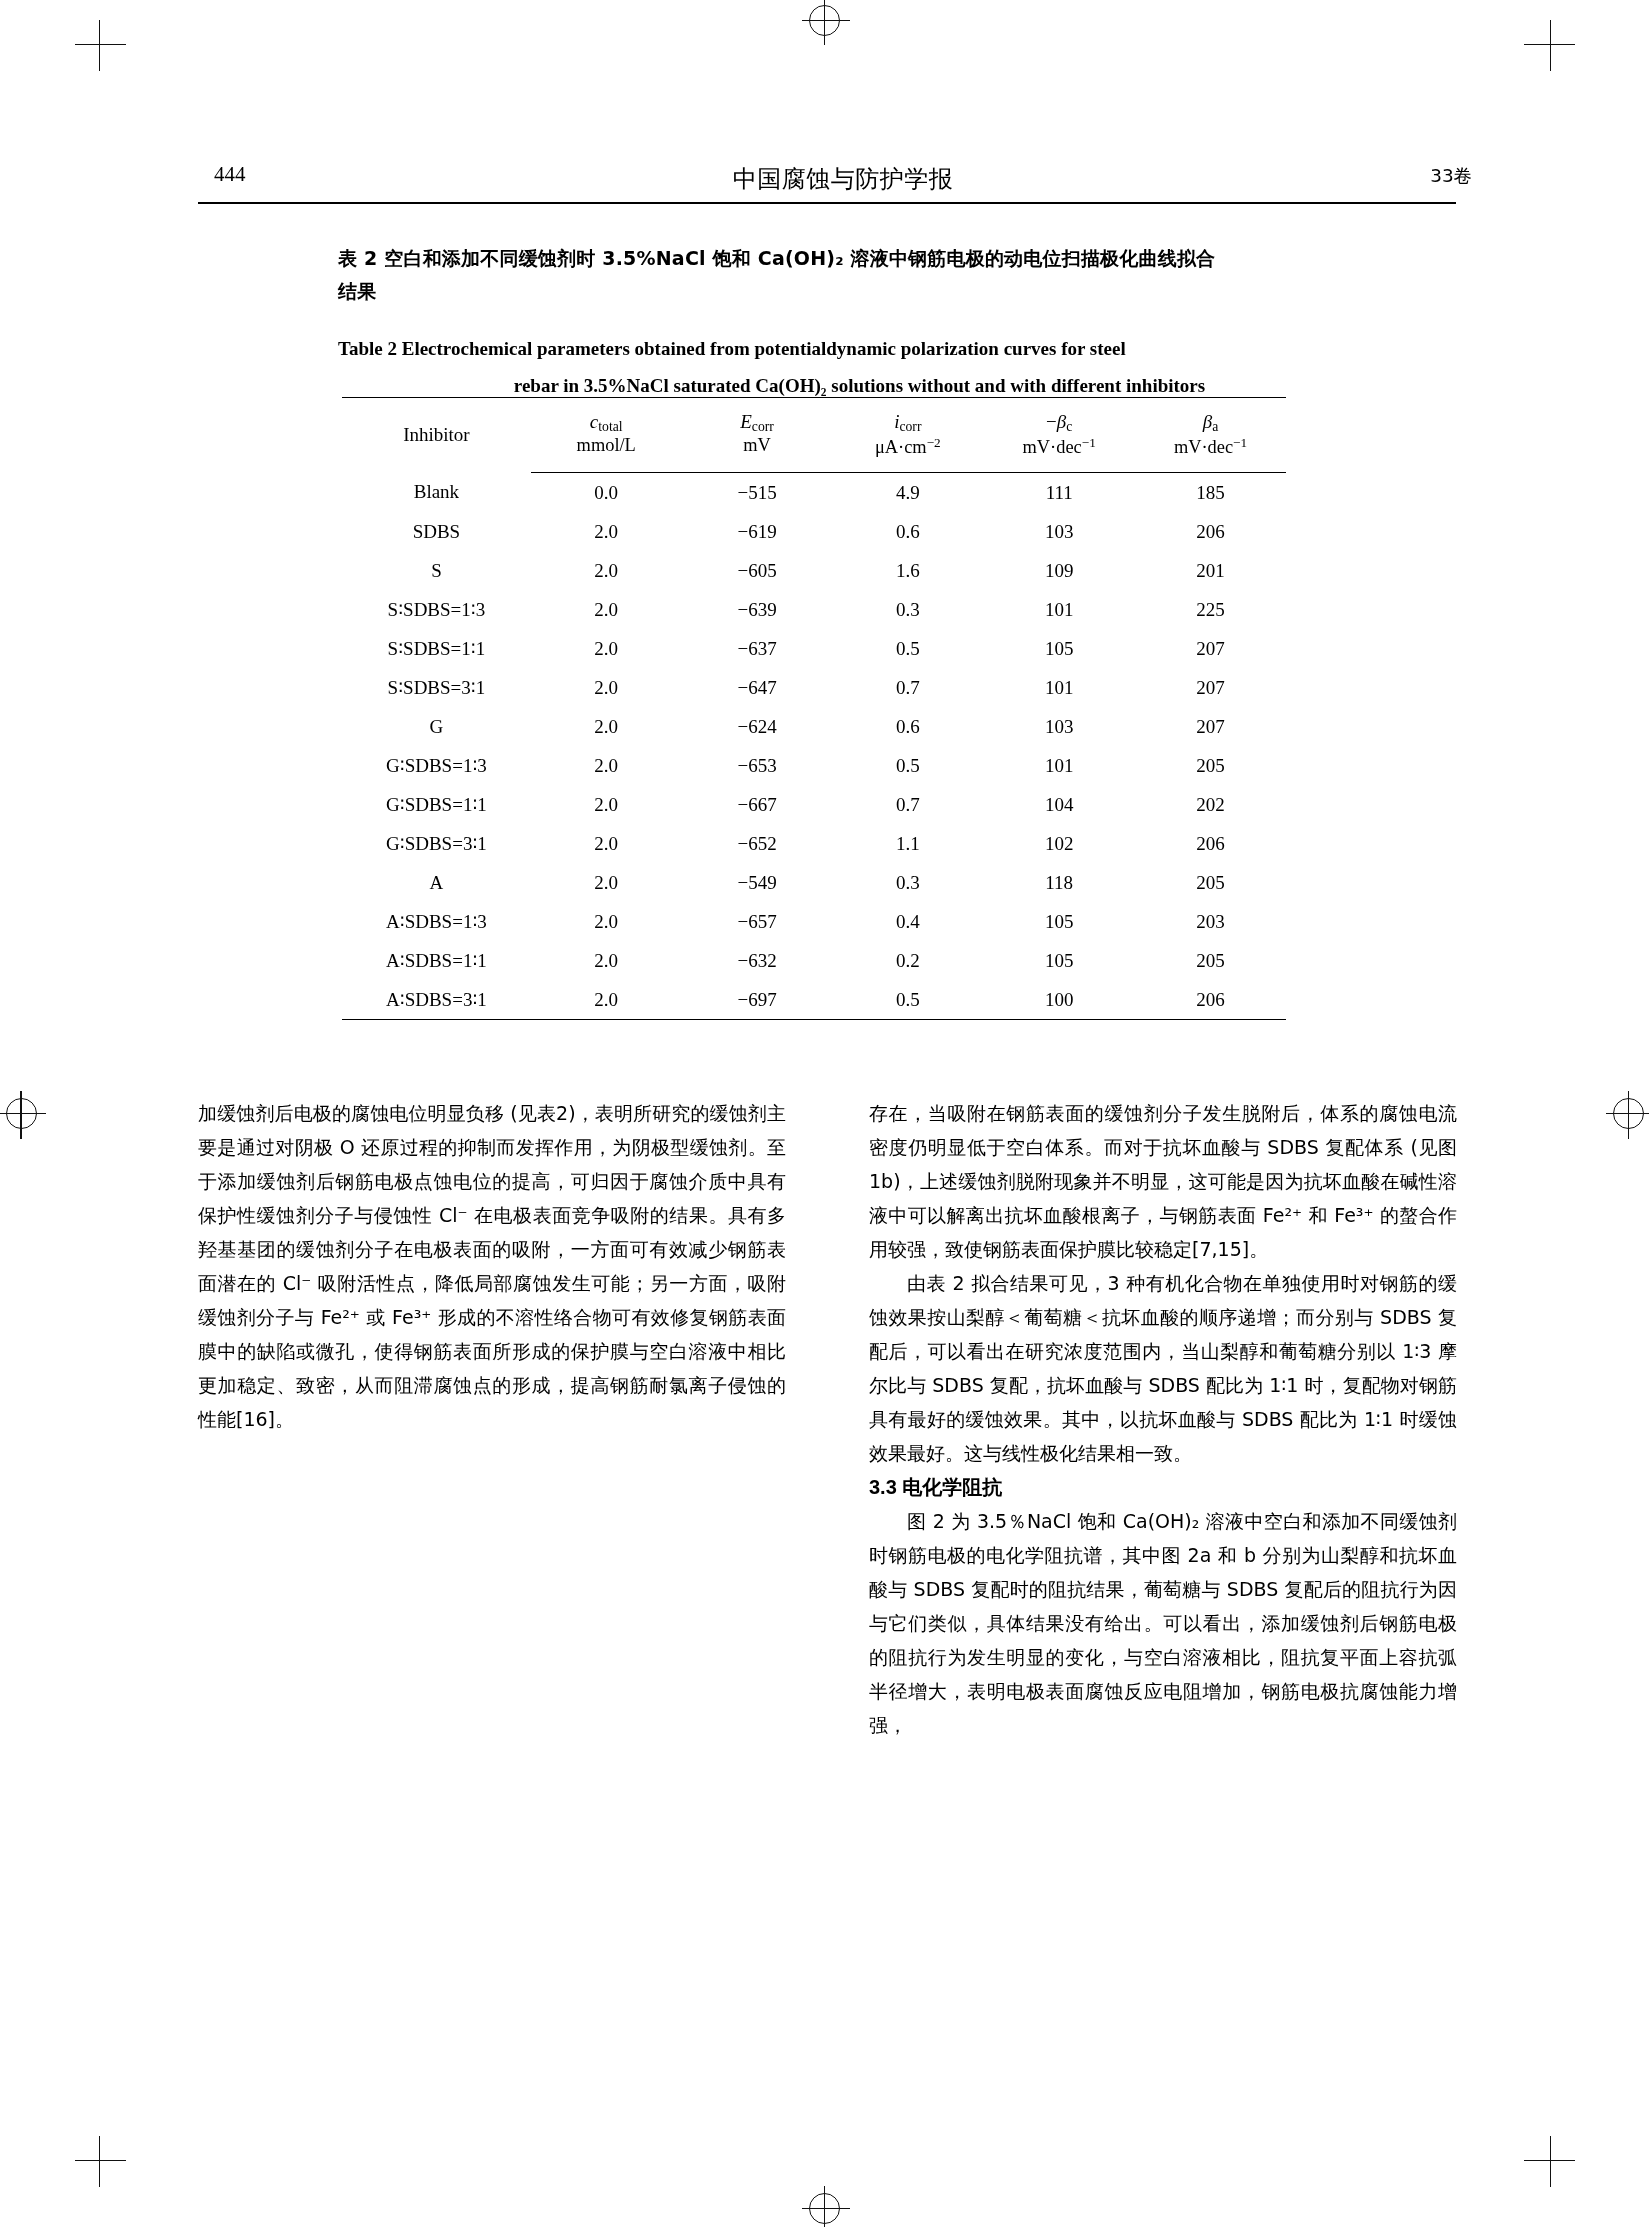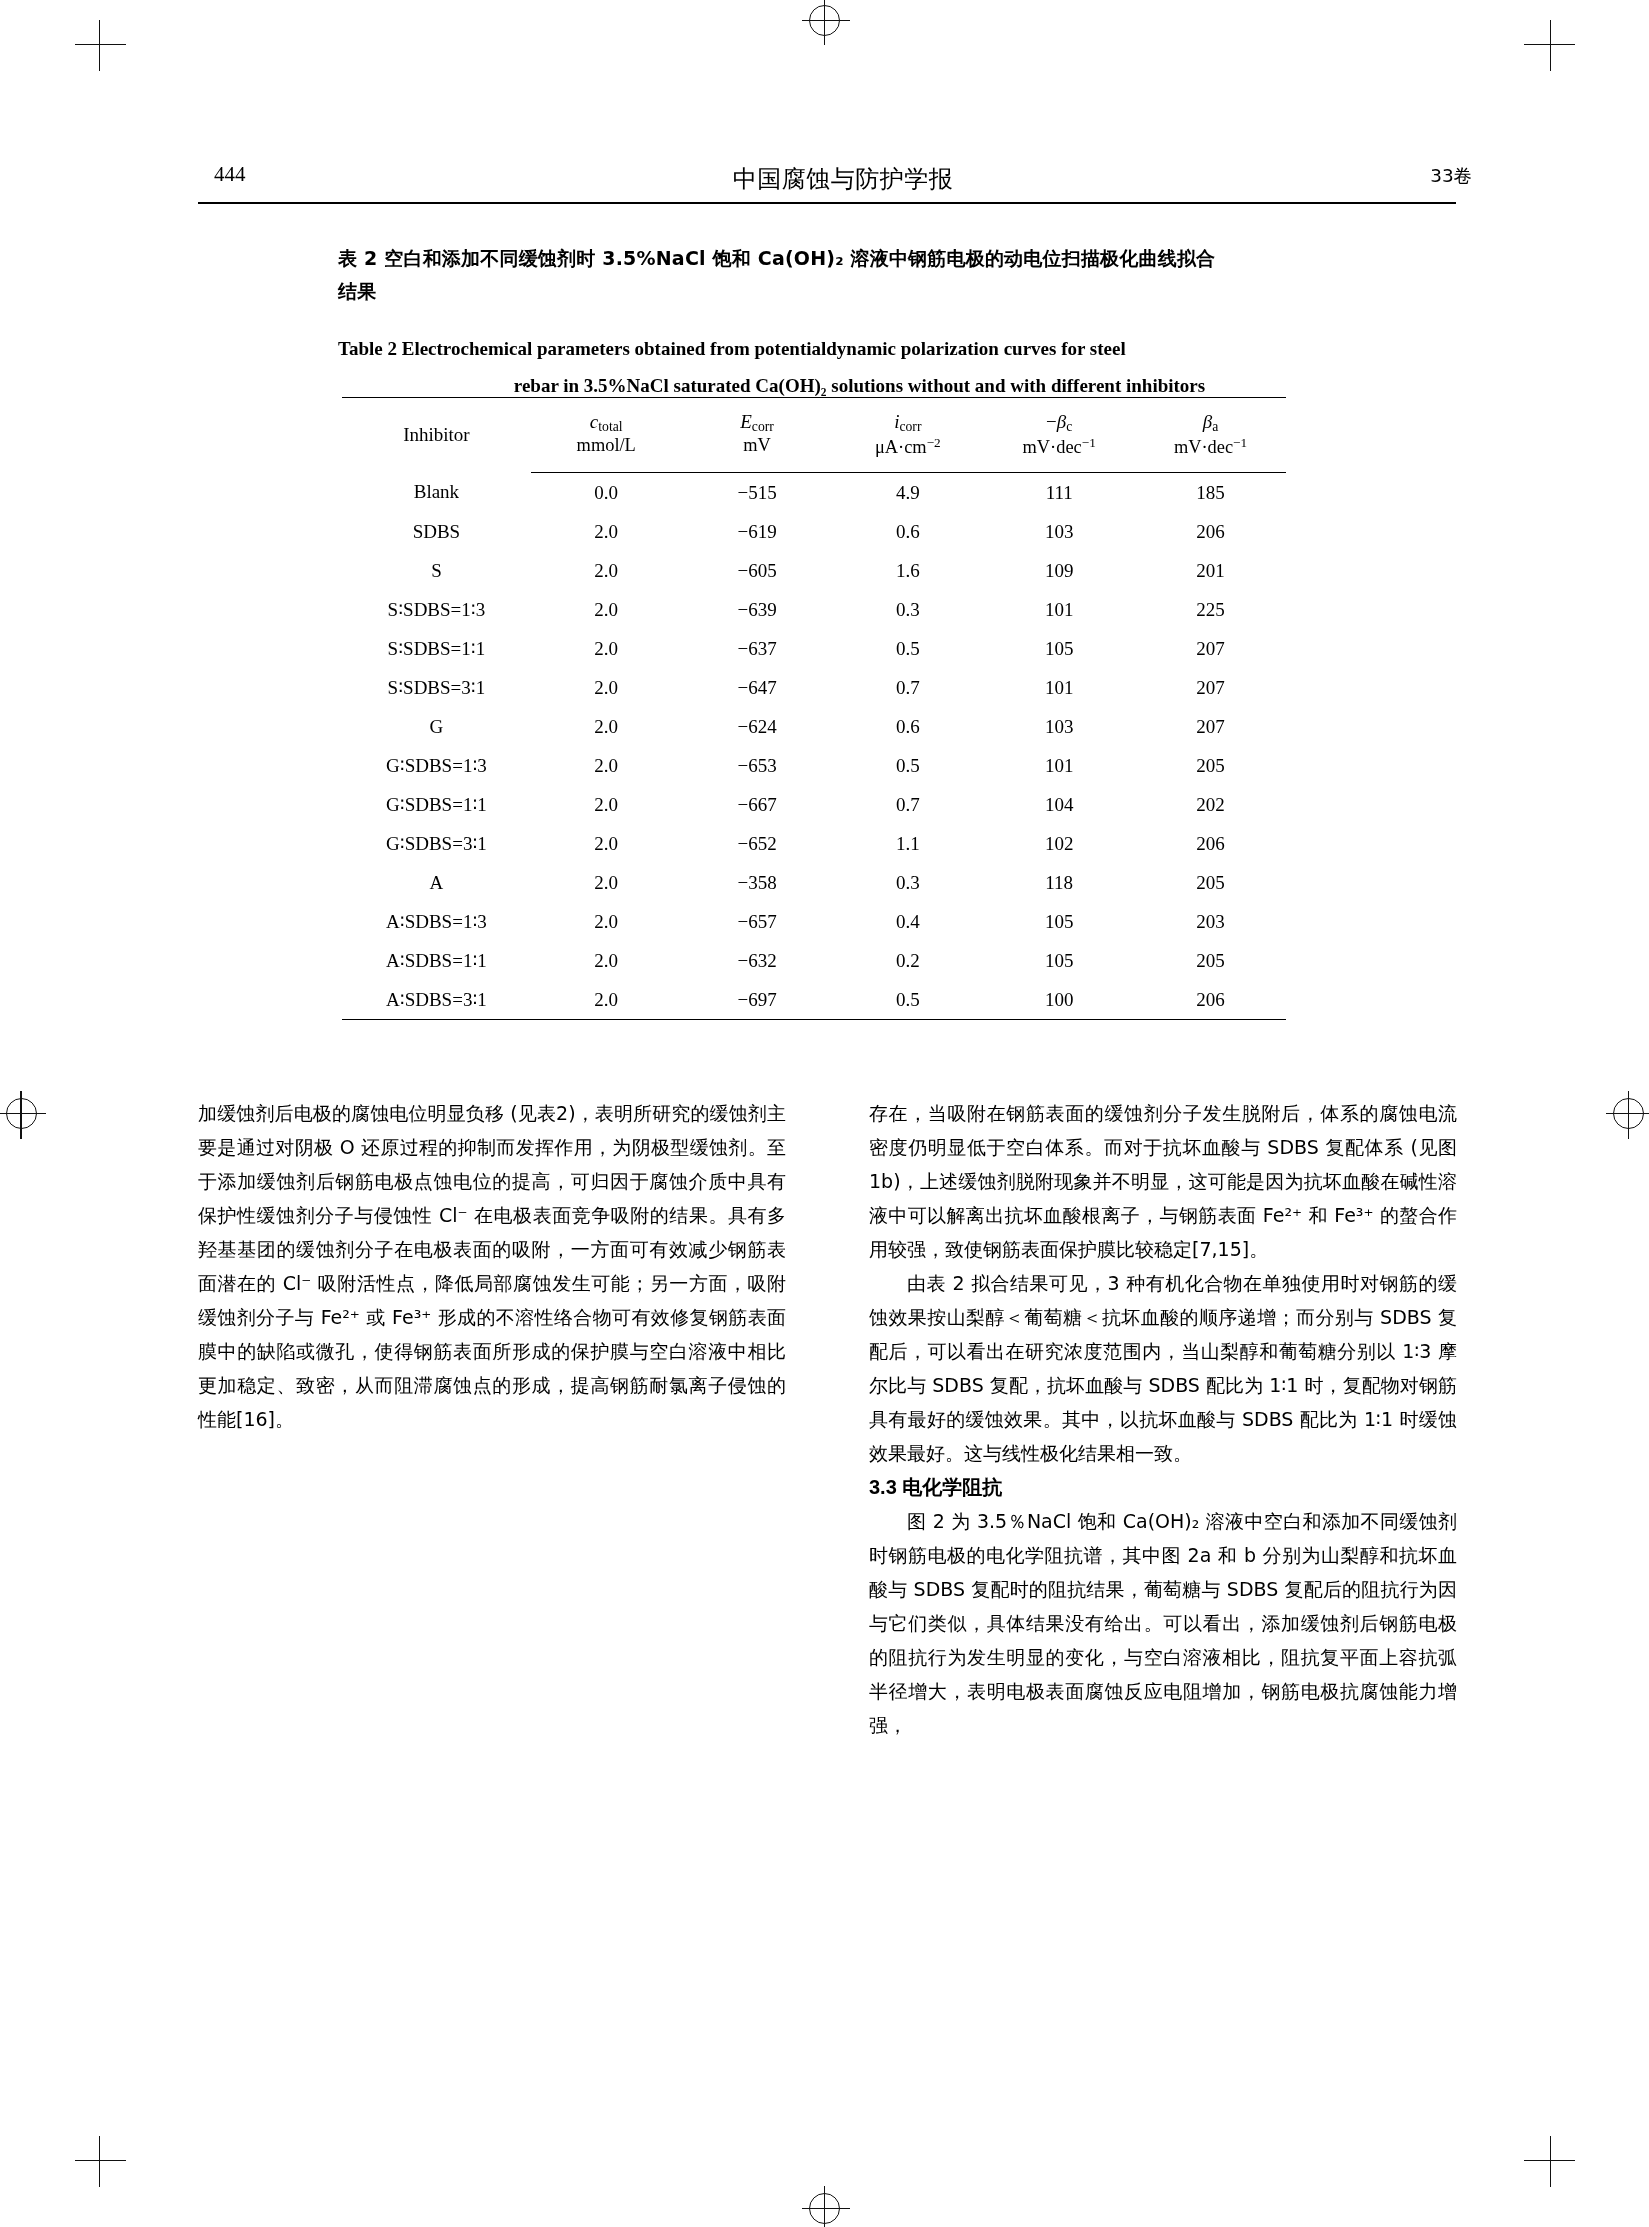--- a/index.html
+++ b/index.html
@@ -320,21 +320,21 @@
         <td>G∶SDBS=3∶1</td>
         <td>2.0</td>
         <td>−652</td>
         <td>1.1</td>
         <td>102</td>
         <td>206</td>
       </tr>
       <tr class="data-row">
         <td>A</td>
         <td>2.0</td>
-        <td>−358</td>
+        <td>−549</td>
         <td>0.3</td>
         <td>118</td>
         <td>205</td>
       </tr>
       <tr class="data-row">
         <td>A∶SDBS=1∶3</td>
         <td>2.0</td>
         <td>−657</td>
         <td>0.4</td>
         <td>105</td>

